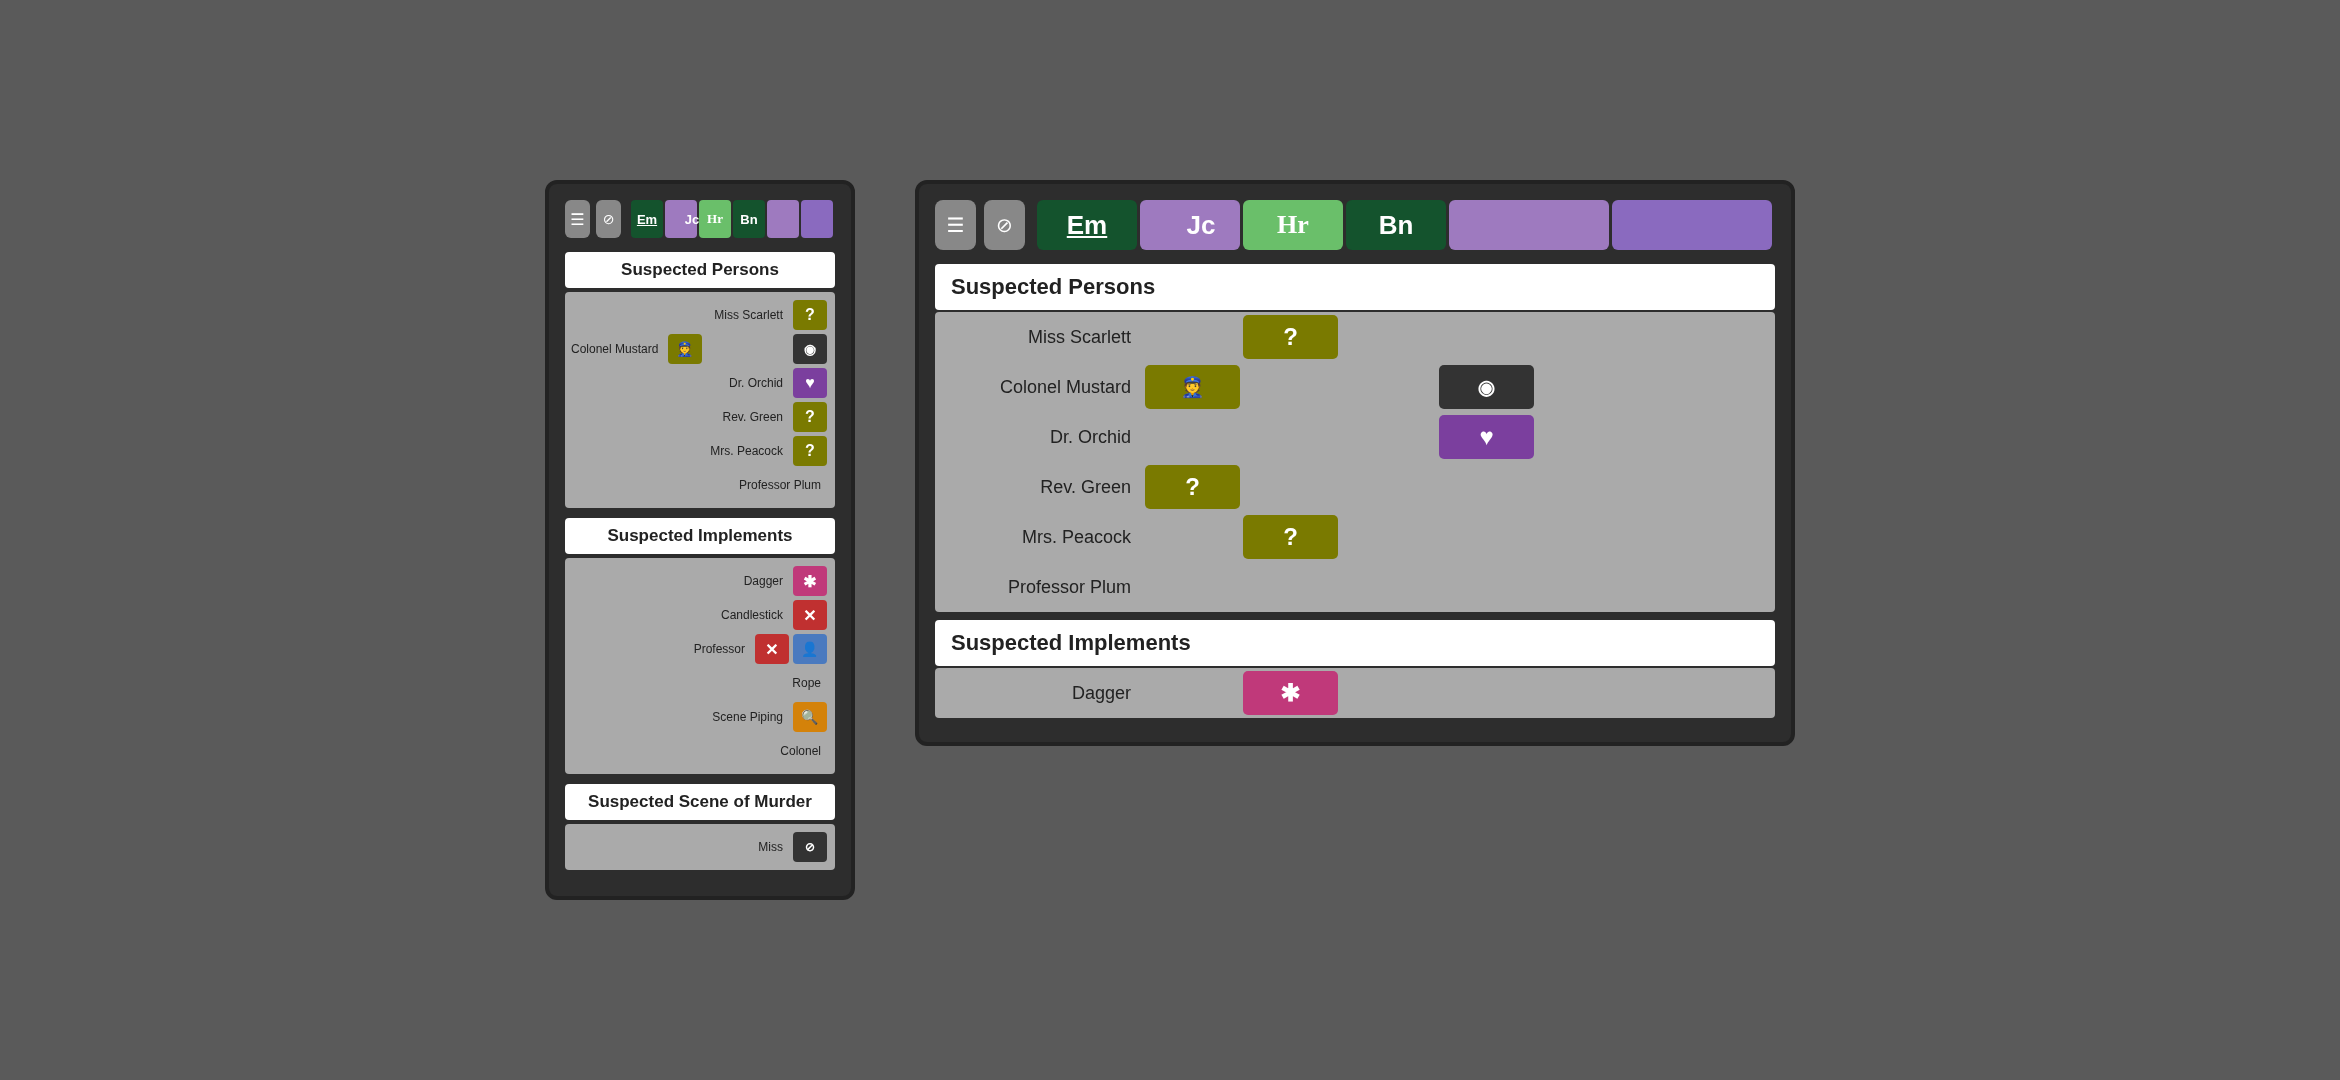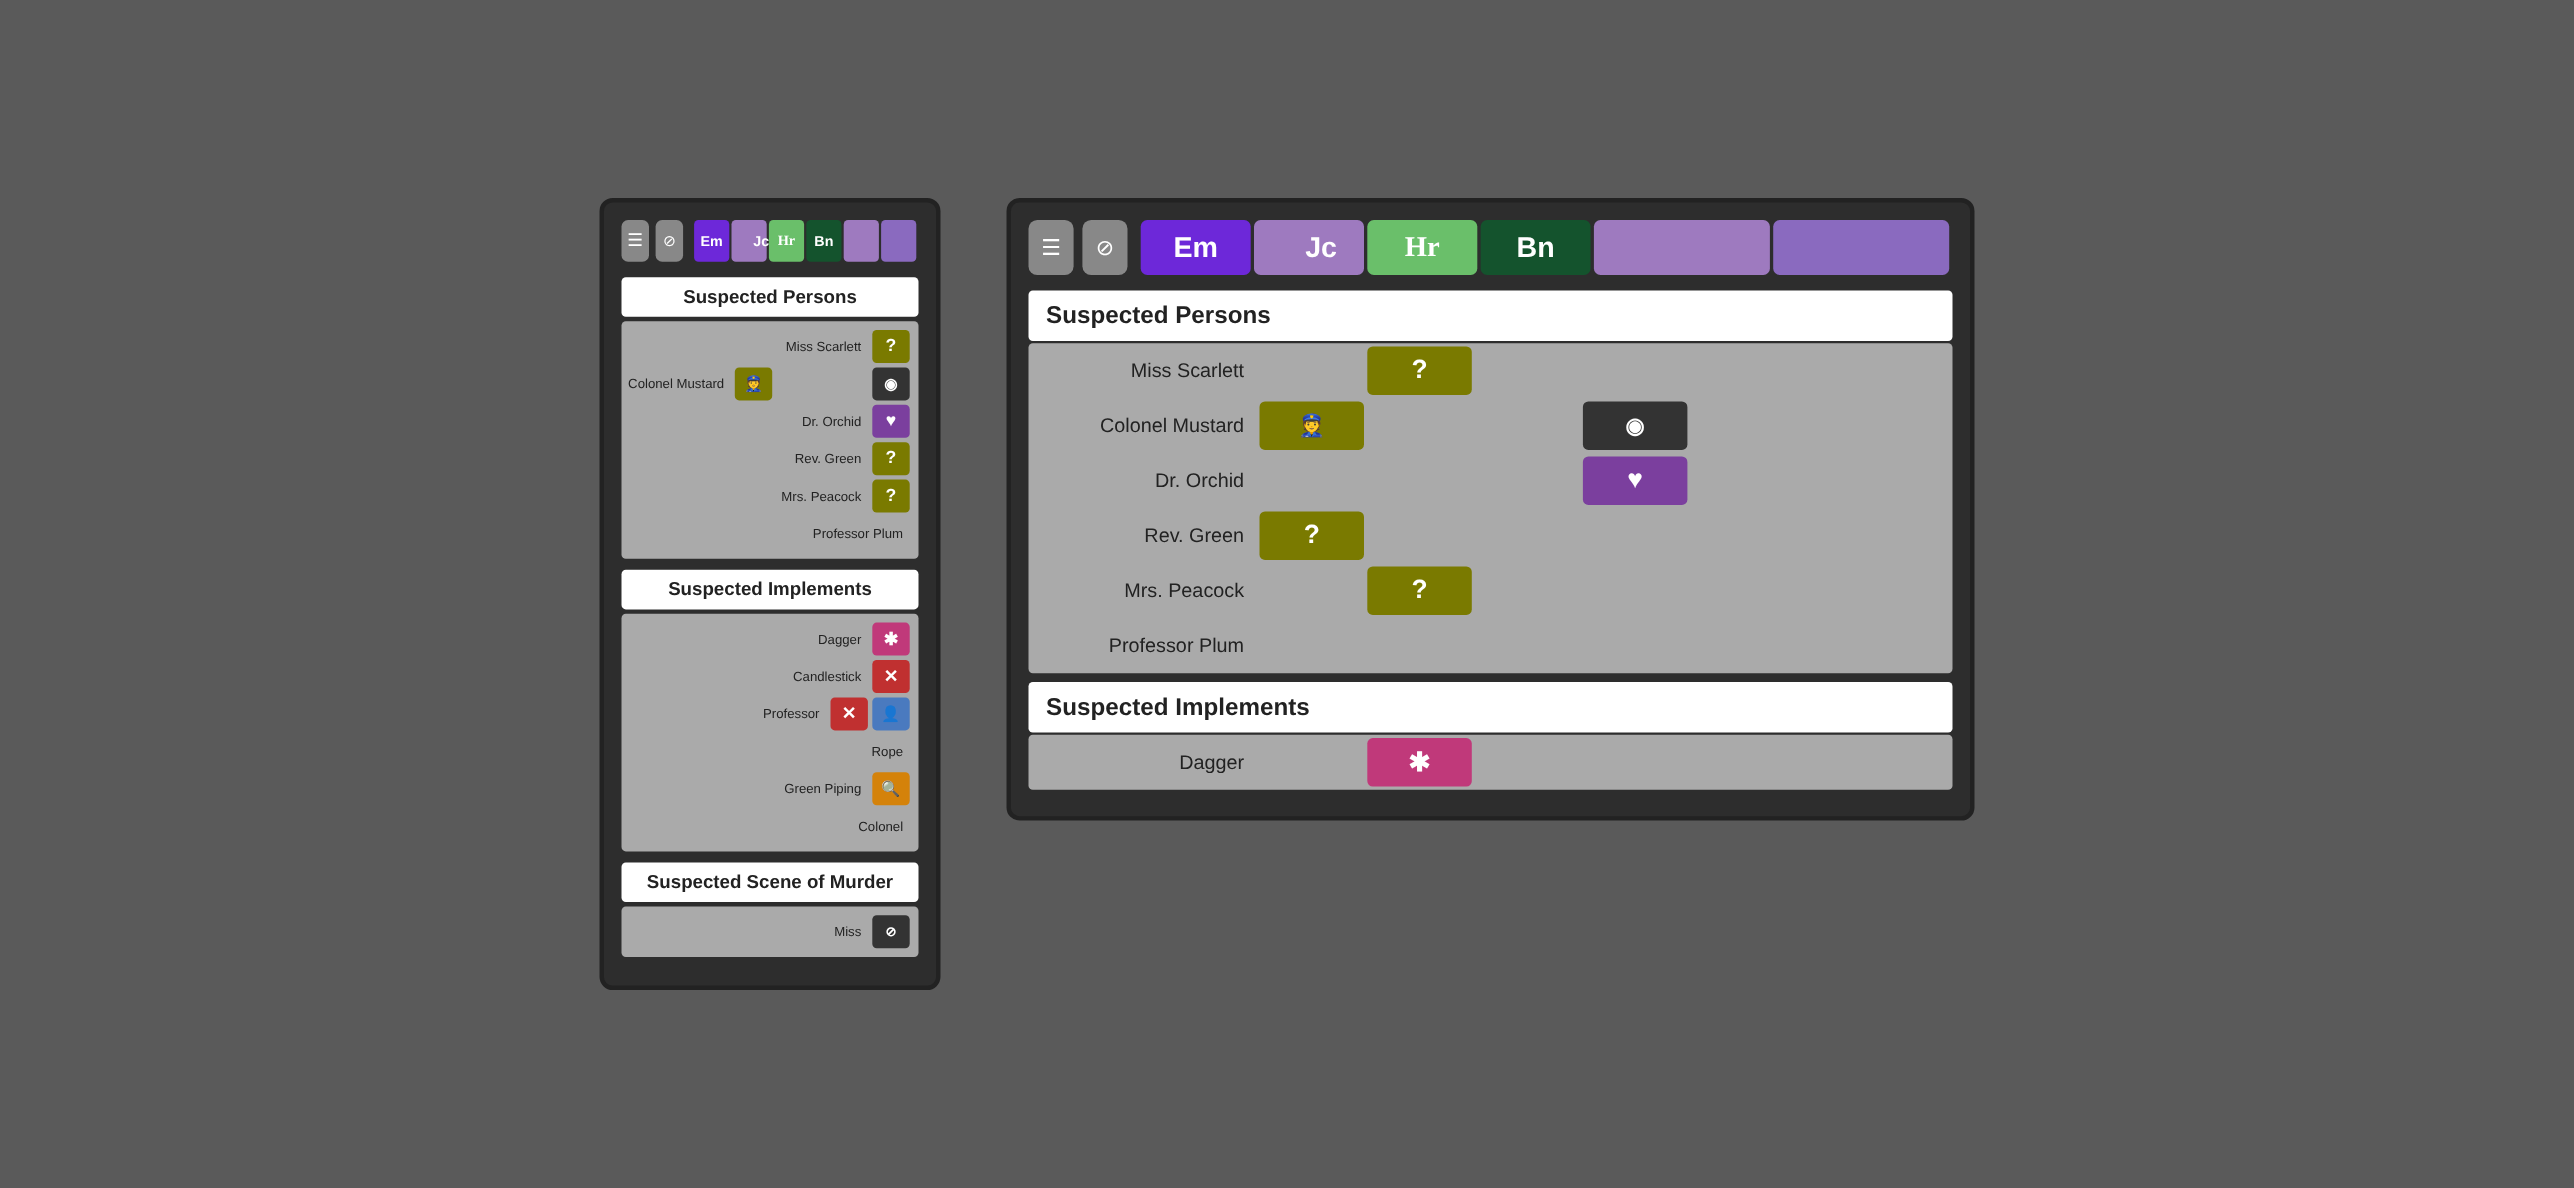--- a/index.html
+++ b/index.html
@@ -224,21 +224,21 @@
       color: white;
       font-size: 24px;
       font-weight: bold;
       flex-shrink: 0;
     }
 
     .large-cell-empty {
       background: transparent;
     }
 
-    .tab-em { background: #6d28d9; }
+    .tab-em { background: #14532d; text-decoration: underline; }
     .tab-jc { background: #9e7abf; padding-left: 22px; }
     .tab-hr { background: #6abf6a; font-family: Liberation Serif, serif; }
     .tab-bn { background: #14532d; }
   </style>
 </head>
 <body>
 
 <div class="panels-container">
 
   <div class="small-panel">
@@ -312,21 +312,21 @@
         <span class="row-label">Professor</span>
         <div class="cell cell-red">✕</div>
         <div class="cell cell-blue" style="font-size:14px;">👤</div>
       </div>
 
       <div class="grid-row">
         <span class="row-label">Rope</span>
       </div>
 
       <div class="grid-row">
-        <span class="row-label">Green Piping</span>
+        <span class="row-label">Scene Piping</span>
         <div class="cell cell-orange" style="font-size:14px;">🔍</div>
       </div>
 
       <div class="grid-row">
         <span class="row-label">Colonel</span>
       </div>
     </div>
 
     <div class="section-header">Suspected Scene of Murder</div>
     <div class="grid-area">

